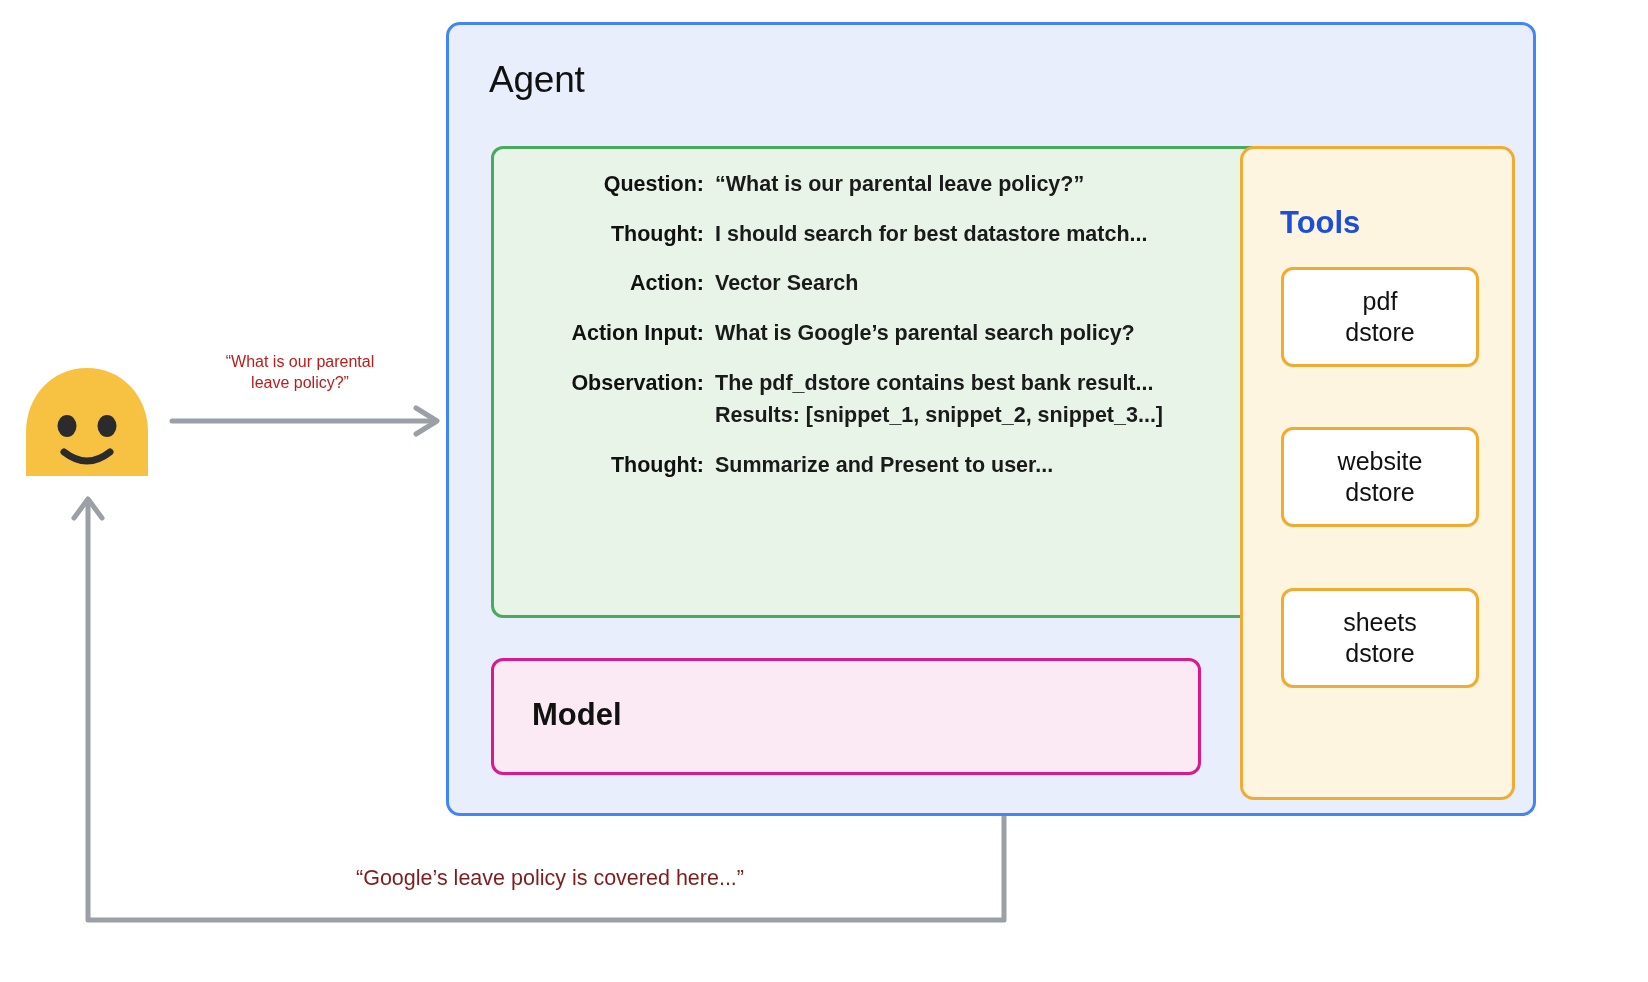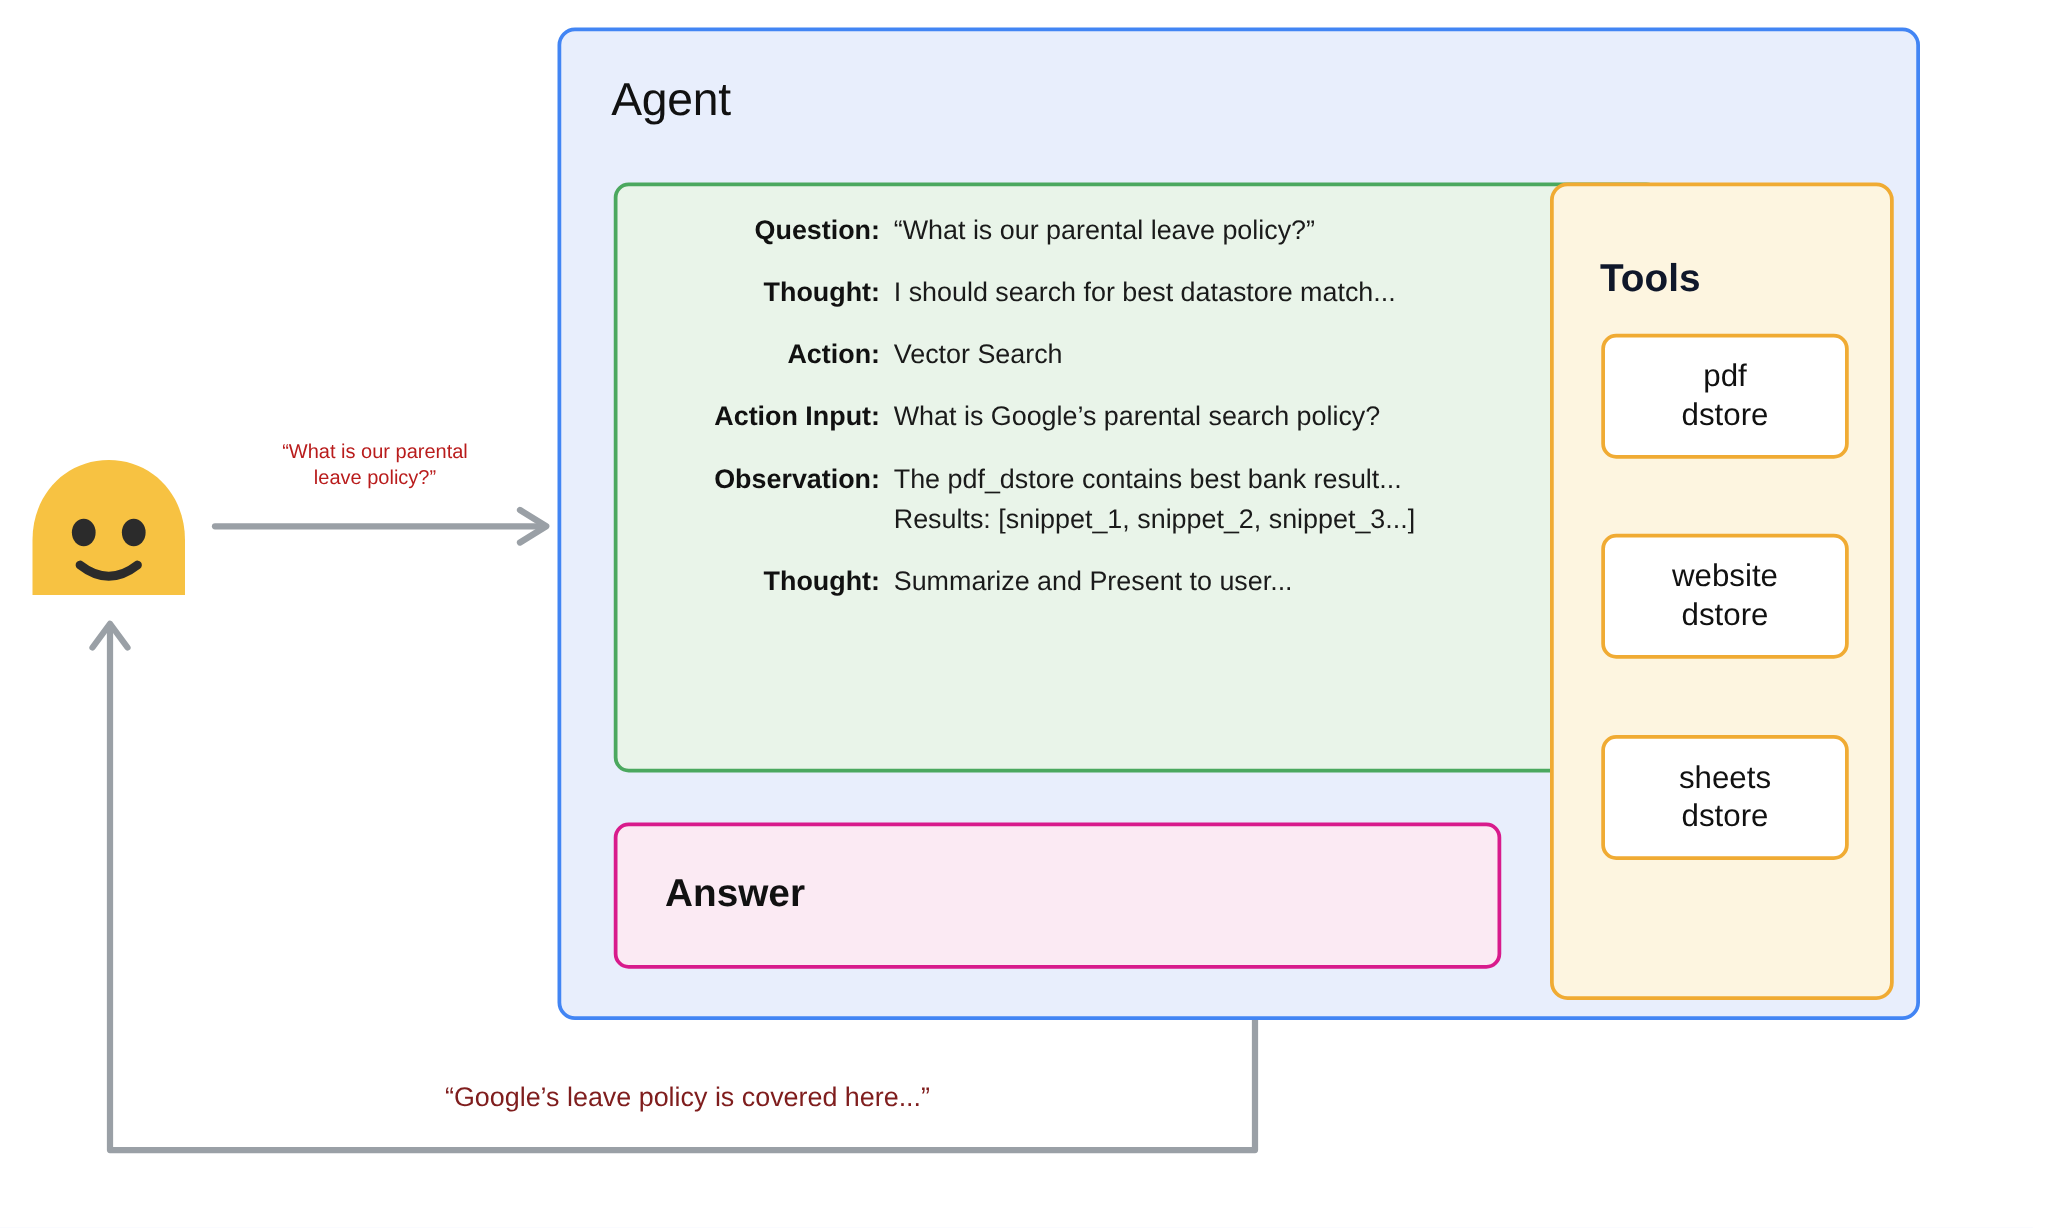--- a/index.html
+++ b/index.html
@@ -68,20 +68,21 @@
     font-weight: 700;
     white-space: nowrap;
     padding-right: 11px;
     width: 210px;
     color: #111111;
   }
   #react-table td.val {
     text-align: left;
     color: #1a1a1a;
     white-space: nowrap;
+    font-weight: bold;
   }
   #react-table td.val .sub {
     display: block;
     margin-top: 6px;
   }
 
   
   #model-box {
     position: absolute;
     left: 42px;
@@ -113,21 +114,21 @@
     background: #fdf5e0;
     border: 3px solid #f0ab33;
     border-radius: 14px;
   }
   #tools-title {
     position: absolute;
     left: 37px;
     top: 56px;
     font-size: 31px;
     font-weight: 700;
-    color: #0f172a;
+    color: #1d4ed8;
   }
   .tool-card {
     position: absolute;
     left: 38px;
     width: 198px;
     height: 100px;
     box-sizing: border-box;
     background: #ffffff;
     border: 3px solid #f0ab33;
     border-radius: 12px;
@@ -257,21 +258,21 @@
           <td class="lbl">Thought:</td>
           <td class="val">
             <span>Summarize and Present to user...</span>
           </td>
         </tr>
       </tbody>
     </table>
   </div>
 
   <div id="model-box">
-    <div id="model-title">Answer</div>
+    <div id="model-title">Model</div>
   </div>
 
   <div id="tools-box">
     <div id="tools-title">Tools</div>
 
     <div class="tool-card" id="tool-card-0">
       <div>
         <div>pdf</div>
         <div>dstore</div>
       </div>

